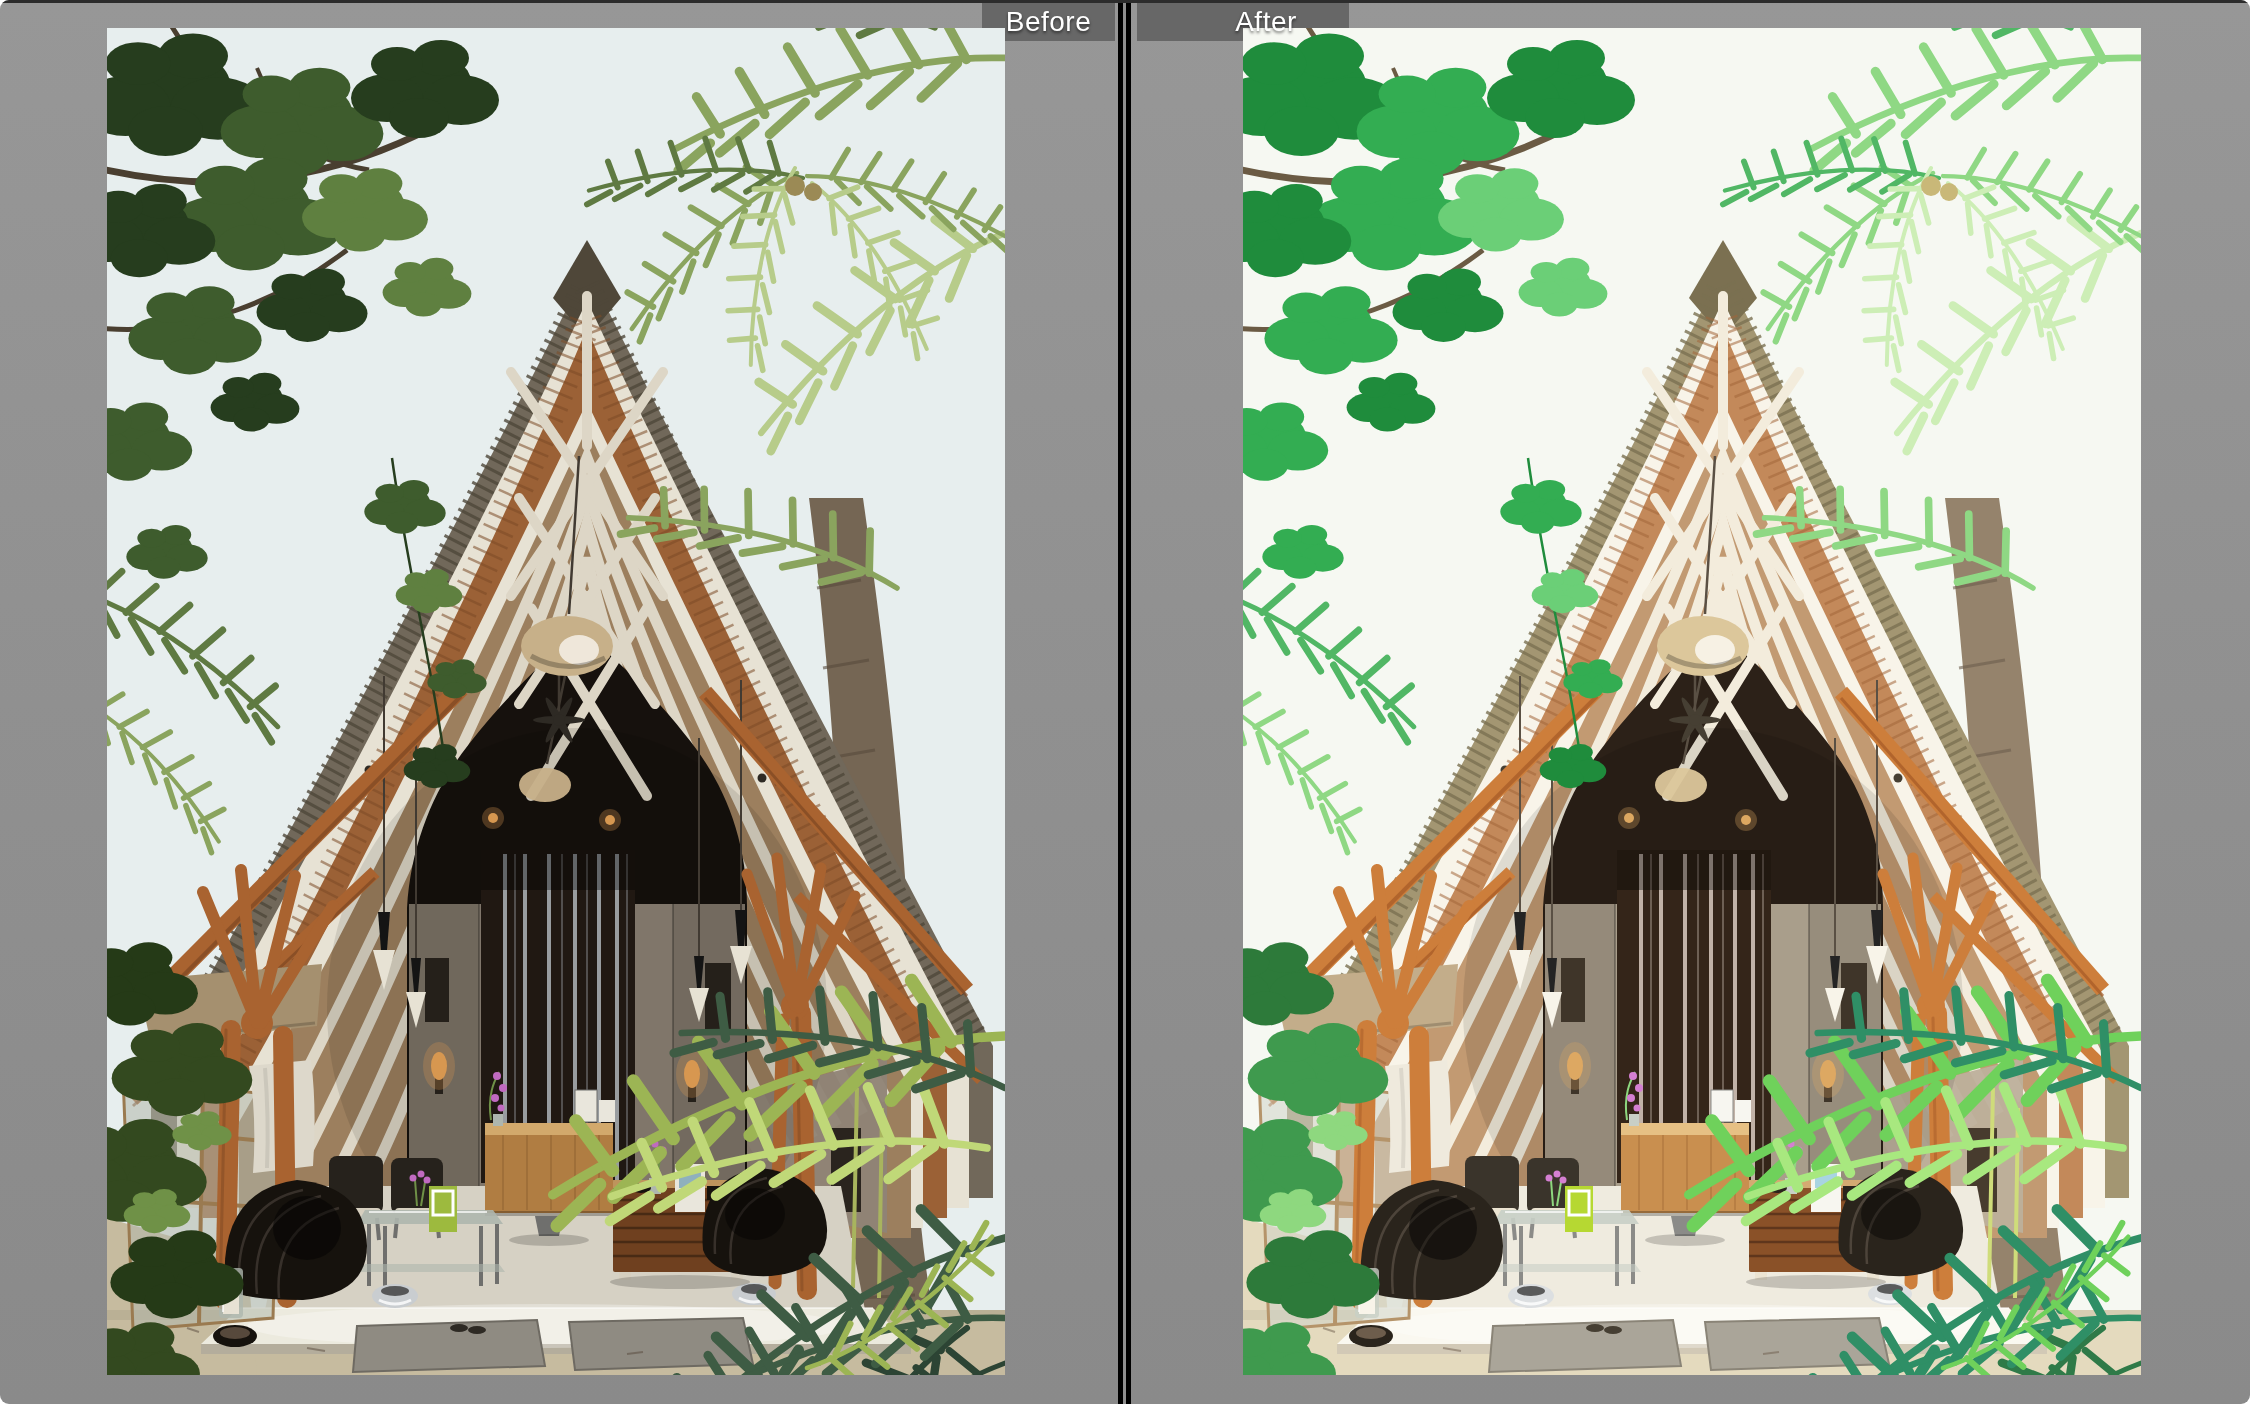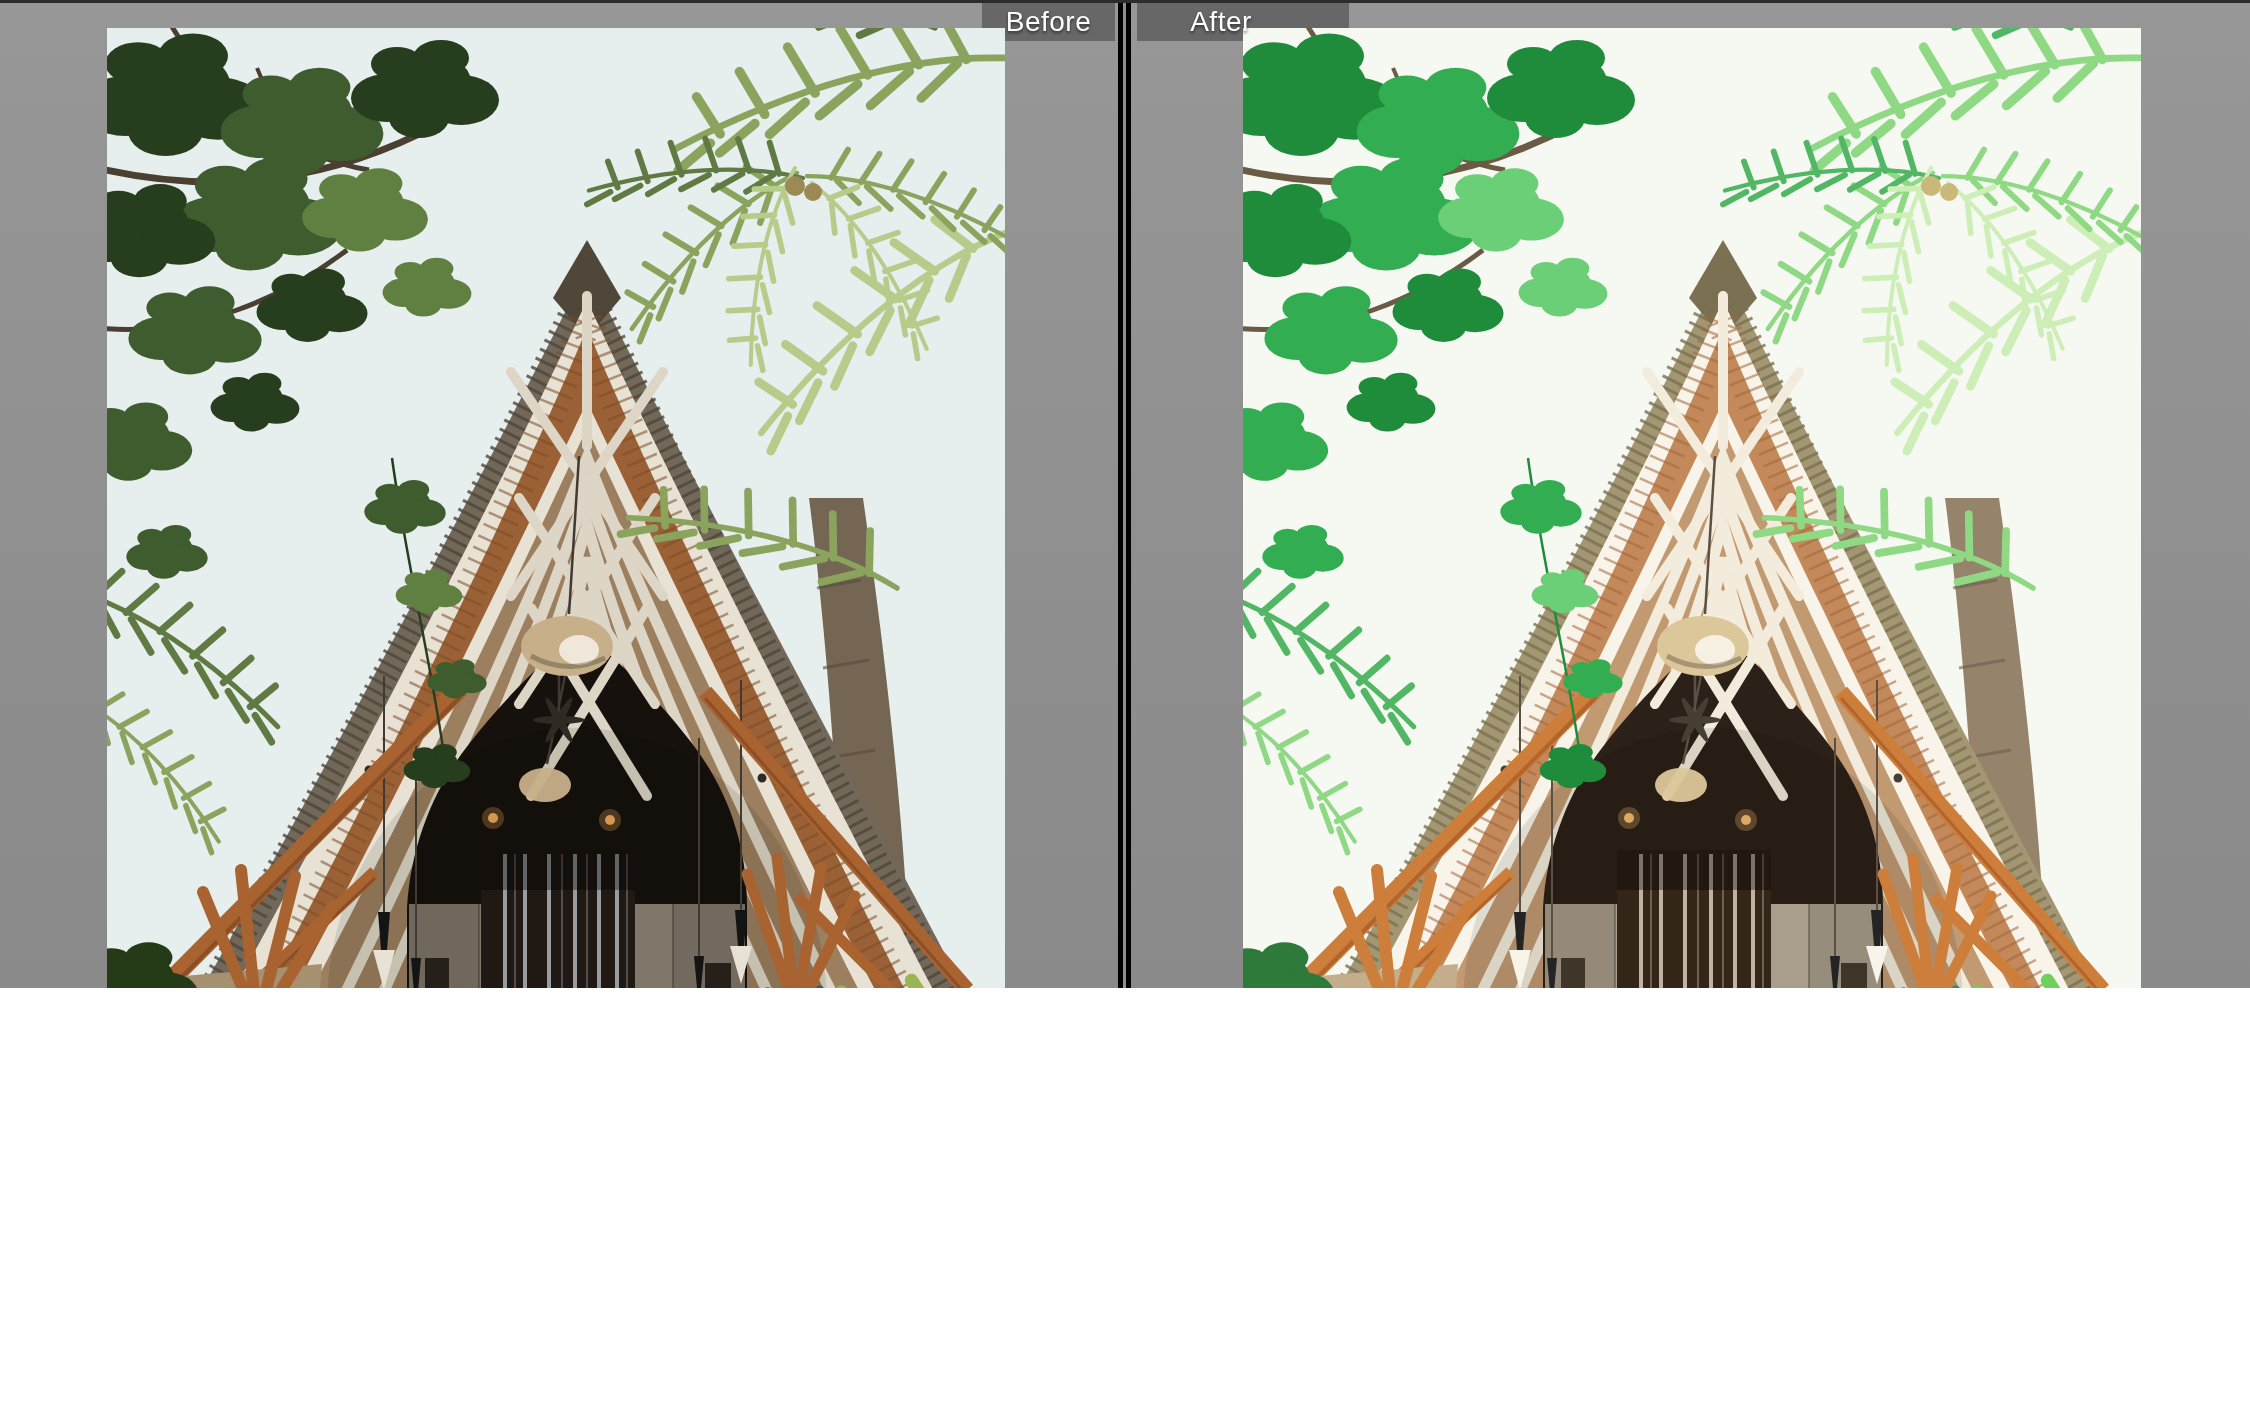--- a/index.html
+++ b/index.html
@@ -1,27 +1,27 @@
 <!DOCTYPE html>
 <html style="--bg-top: #979797; --bg-bottom: #8a8a8a; --top-line: #2c2c2c; --tab-bg: #676767; --tab-text: #ffffff; --divider-gap: #8f8f8f;"><head>
 <meta charset="utf-8">
 <style>
   html,body{margin:0;padding:0;}
   body{width:2250px;height:1404px;overflow:hidden;font-family:"Liberation Sans","DejaVu Sans",sans-serif;}
-  .app{position:relative;width:2250px;height:988px;overflow:hidden;
-       background:linear-gradient(180deg,var(--bg-top,#979797) 0%,#909090 50%,var(--bg-bottom,#8a8a8a) 100%);}
+  .app{position:relative;width:2250px;height:1404px;overflow:hidden;
+       background:linear-gradient(180deg,var(--bg-top,#979797) 0%,#909090 50%,var(--bg-bottom,#8a8a8a) 100%);border-radius:9px;}
   .top-edge{position:absolute;left:0;top:0;width:100%;height:3px;background:var(--top-line,#2c2c2c);z-index:6;}
   .tab{position:absolute;top:3px;height:38px;background:var(--tab-bg,#676767);z-index:1;}
   .tab--before{left:982px;width:133px;}
   .tab--after{left:1137px;width:212px;}
   .tab-label{position:absolute;top:3px;height:38px;display:flex;align-items:center;justify-content:center;
              color:var(--tab-text,#ffffff);font-size:28px;letter-spacing:.5px;z-index:4;pointer-events:none;
              text-shadow:0 2px 3px rgba(0,0,0,.55);}
   .tab-label--before{left:982px;width:133px;}
-  .tab-label--after{left:1115px;width:212px;}
+  .tab-label--after{left:1160px;width:212px;}
   .divider{position:absolute;left:1118px;top:0;width:13px;height:1404px;z-index:3;
            background:linear-gradient(90deg,#000 0 5px,var(--divider-gap,#8f8f8f) 5px 8px,#000 8px 13px);}
   .photo{position:absolute;top:28px;width:898px;height:1347px;overflow:hidden;z-index:2;}
   .photo--before{left:107px;}
   .photo--after{left:1243px;}
   .photo svg{display:block;width:898px;height:1347px;}
   .defs-holder{position:absolute;width:0;height:0;overflow:hidden;}
 
   
   :root{

